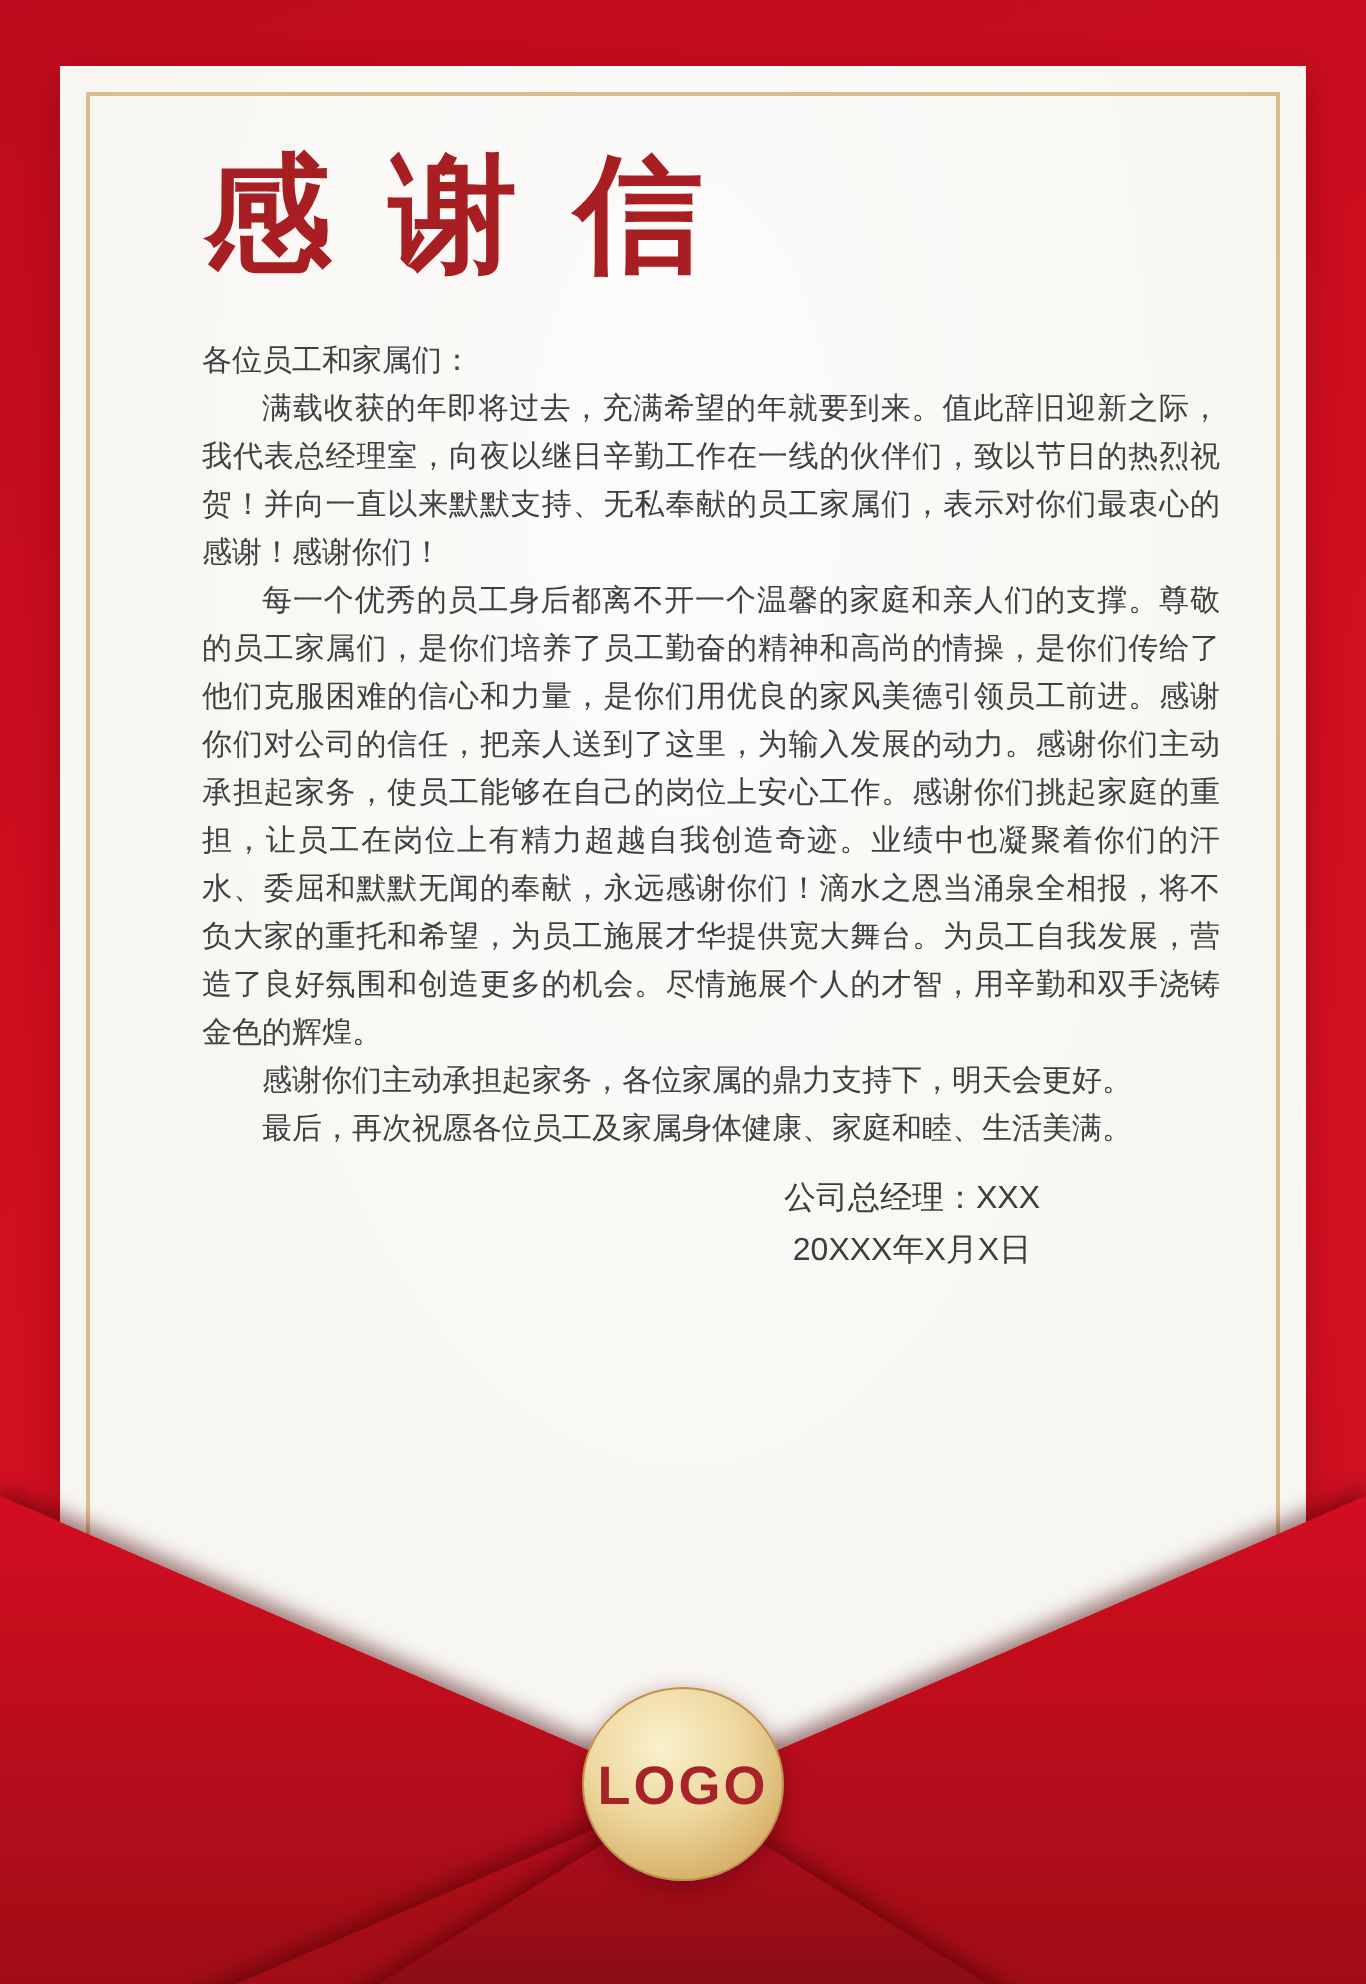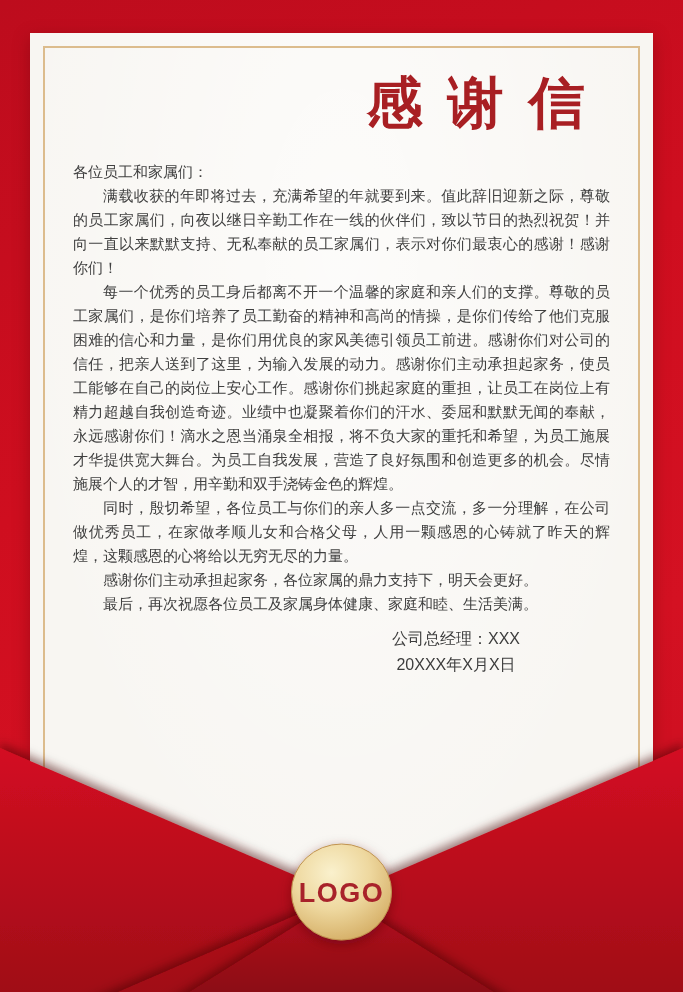--- a/index.html
+++ b/index.html
@@ -26,28 +26,28 @@
     background:transparent;
   }
   .paper-content{
     position:absolute;inset:15px;
     padding:0 28px;
     box-sizing:border-box;
     color:#404040;
   }
   .letter-title{
     margin:24px 0 0 0;
-    text-align:right;
+    text-align:left;
     font-family:"Liberation Serif","DejaVu Serif",serif;
-    font-size:56px;line-height:1.12;
+    font-size:64px;line-height:1.12;
     font-weight:bold;color:#a81f23;
     letter-spacing:.45em;text-indent:.45em;
     white-space:nowrap;
   }
-  .letter-body{font-size:15px;line-height:24px;text-align:justify;}
+  .letter-body{font-size:15px;line-height:24px;text-align:justify;margin-left:28px;}
   .salutation{margin-top:25px;}
   .greeting{text-indent:2em;}
   .paragraphs p{margin:0;text-indent:2em;}
   .sig{
     width:max-content;
     margin:10px 90px 0 auto;
     text-align:center;
     font-size:16px;line-height:26px;color:#3d3d3d;
   }
   
@@ -58,23 +58,22 @@
 
 <div class="poster">
 
   <div class="paper">
     <div class="paper-frame"></div>
     <div class="paper-content">
       <h1 class="letter-title">感谢信</h1>
       <div class="letter-body">
         <div class="salutation">各位员工和家属们：</div>
         <div class="paragraphs">
-            <p>满载收获的年即将过去，充满希望的年就要到来。值此辞旧迎新之际，尊敬的员工家属们，向夜以继日辛勤工作在一线的伙伴们，致以节日的热烈祝贺！并向一直以来默默支持、无私奉献的员工家属们，表示对你们最衷心的感谢！感谢你们！</p>
+            <p>满载收获的年即将过去，充满希望的年就要到来。值此辞旧迎新之际，我代表总经理室，向夜以继日辛勤工作在一线的伙伴们，致以节日的热烈祝贺！并向一直以来默默支持、无私奉献的员工家属们，表示对你们最衷心的感谢！感谢你们！</p>
             <p>每一个优秀的员工身后都离不开一个温馨的家庭和亲人们的支撑。尊敬的员工家属们，是你们培养了员工勤奋的精神和高尚的情操，是你们传给了他们克服困难的信心和力量，是你们用优良的家风美德引领员工前进。感谢你们对公司的信任，把亲人送到了这里，为输入发展的动力。感谢你们主动承担起家务，使员工能够在自己的岗位上安心工作。感谢你们挑起家庭的重担，让员工在岗位上有精力超越自我创造奇迹。业绩中也凝聚着你们的汗水、委屈和默默无闻的奉献，永远感谢你们！滴水之恩当涌泉全相报，将不负大家的重托和希望，为员工施展才华提供宽大舞台。为员工自我发展，营造了良好氛围和创造更多的机会。尽情施展个人的才智，用辛勤和双手浇铸金色的辉煌。</p>
-            <p>同时，殷切希望，各位员工与你们的亲人多一点交流，多一分理解，在公司做优秀员工，在家做孝顺儿女和合格父母，人用一颗感恩的心铸就了昨天的辉煌，这颗感恩的心将给以无穷无尽的力量。</p>
             <p>感谢你们主动承担起家务，各位家属的鼎力支持下，明天会更好。</p>
             <p>最后，再次祝愿各位员工及家属身体健康、家庭和睦、生活美满。</p>
           </div>
         <div class="sig">
           <div>公司总经理：XXX</div>
           <div>20XXX年X月X日</div>
         </div>
       </div>
     </div>
   </div>

